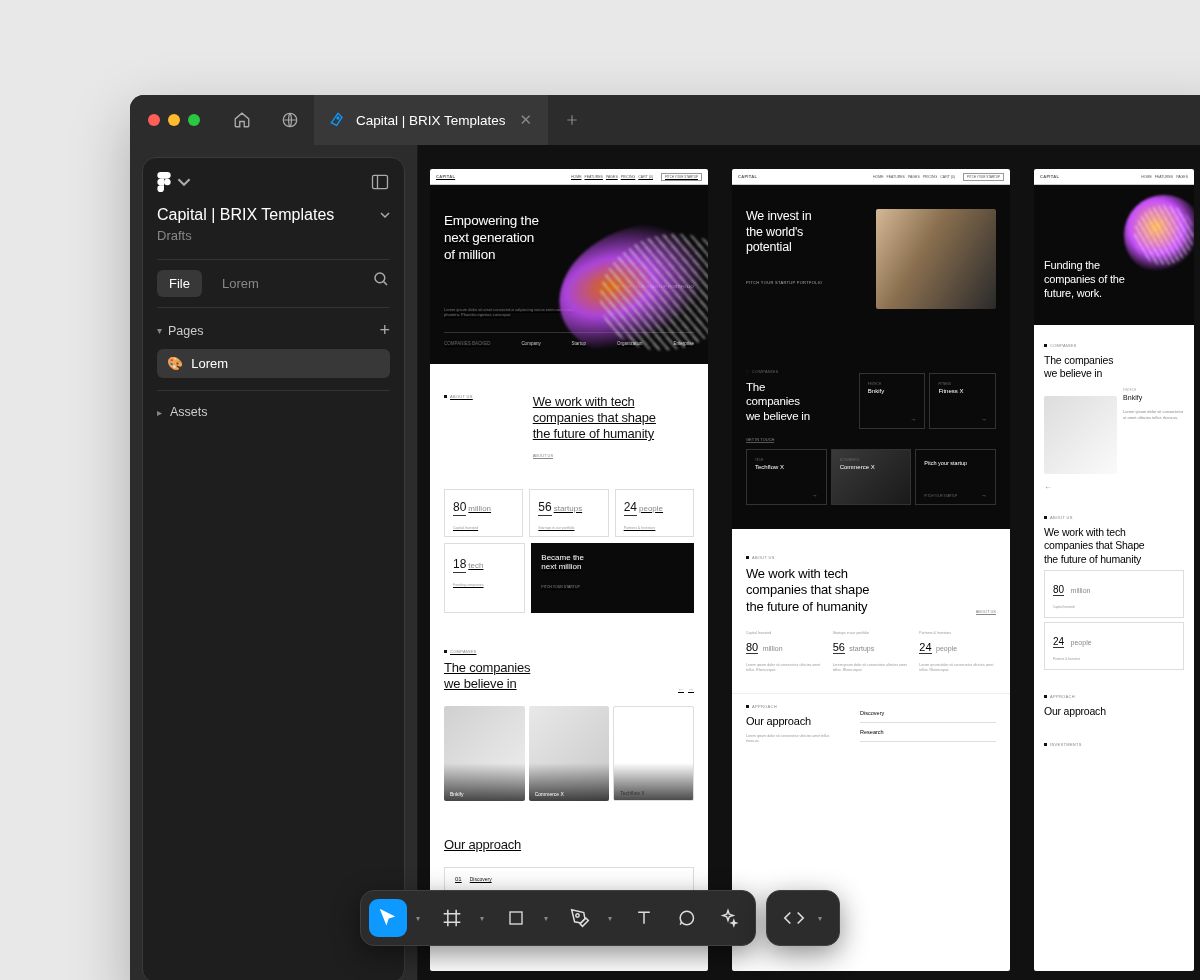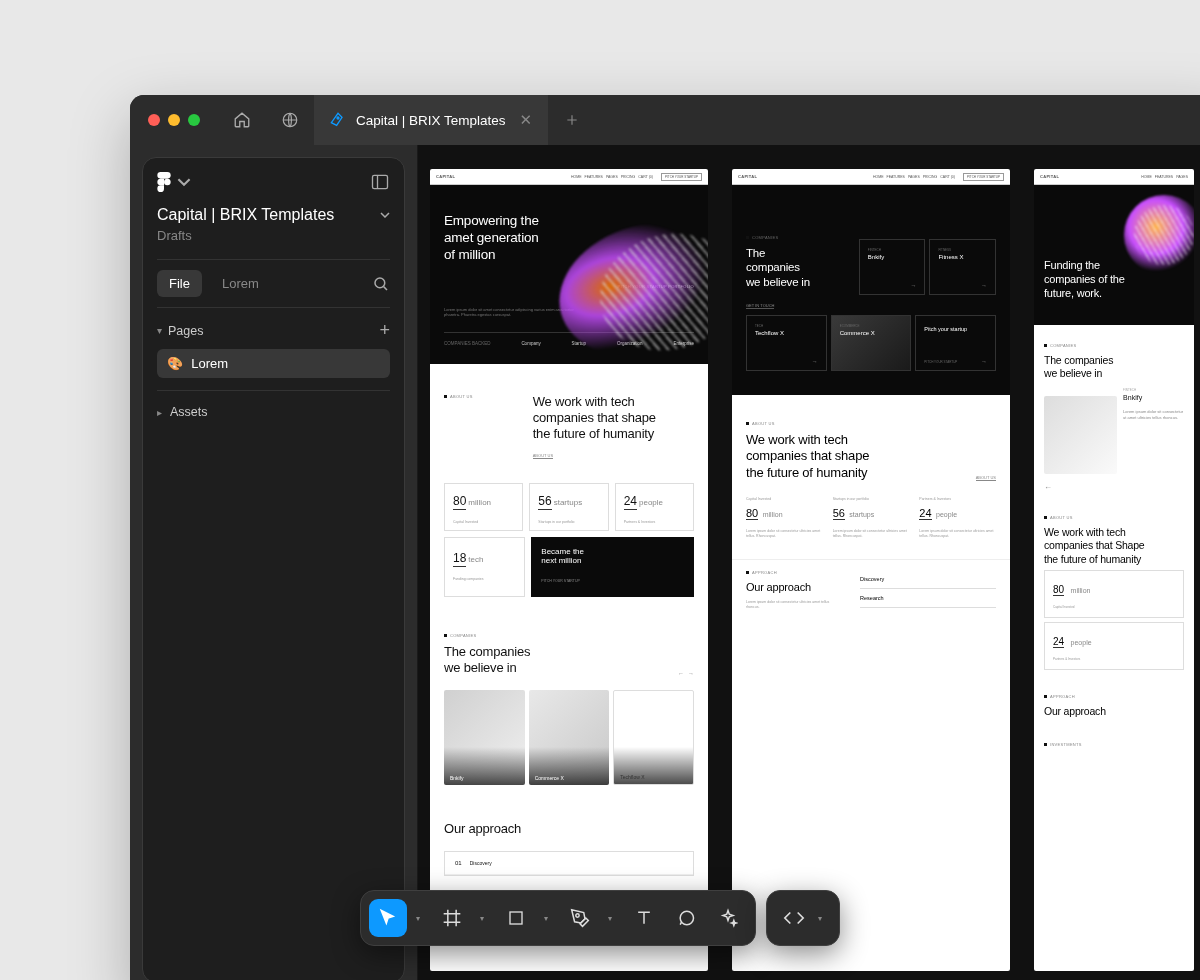--- a/index.html
+++ b/index.html
@@ -18,58 +18,58 @@
 .tab-new { width: 48px; height: 50px; display: flex; align-items: center; justify-content: center; color: #888; cursor: pointer; }
 .main-area { display: flex; height: calc(100% - 50px); }
 .sidebar { width: 288px; background: #2c2c2c; border-right: 1px solid #1a1a1a; padding: 12px; display: flex; flex-direction: column; }
 .sb-top { background: #1e1e1e; border-radius: 14px; padding: 14px 14px 0 14px; border: 1px solid #3a3a3a; flex: 1; }
 .sb-header { display: flex; align-items: center; justify-content: space-between; margin-bottom: 14px; }
 .figma-logo { display: flex; align-items: center; gap: 6px; color: #fff; cursor: pointer; }
 .figma-logo svg { width: 14px; height: 20px; }
 .panel-icon { color: #aaa; cursor: pointer; }
 .proj-title { display: flex; align-items: center; justify-content: space-between; color: #fff; font-size: 16px; font-weight: 500; margin-bottom: 4px; cursor: pointer; }
 .proj-sub { color: #888; font-size: 13px; margin-bottom: 16px; }
-.file-assets-row { display: flex; align-items: center; gap: 8px; padding: 10px 0; border-top: 1px solid #333; border-bottom: 1px solid #333; }
+.file-assets-row { display: flex; gap: 8px; padding: 10px 0; border-top: 1px solid #333; border-bottom: 1px solid #333; }
 .fa-tab { padding: 6px 12px; border-radius: 6px; color: #888; font-size: 13px; cursor: pointer; }
 .fa-tab.active { background: #383838; color: #fff; }
 .fa-search { margin-left: auto; color: #aaa; cursor: pointer; }
 .section-hdr { display: flex; align-items: center; justify-content: space-between; padding: 12px 0 8px; color: #ccc; font-size: 12.5px; cursor: pointer; }
 .section-hdr .chev { margin-right: 6px; color: #888; font-size: 10px; }
 .section-hdr .plus { color: #aaa; cursor: pointer; font-size: 18px; }
 .page-item { display: flex; align-items: center; gap: 8px; padding: 7px 10px; background: #383838; border-radius: 6px; color: #fff; font-size: 13px; cursor: pointer; }
 .layers-hdr { display: flex; align-items: center; padding: 14px 0 8px; color: #ccc; font-size: 12.5px; cursor: pointer; border-top: 1px solid #333; margin-top: 12px; }
 .layers-hdr .chev { margin-right: 8px; color: #888; font-size: 10px; }
 .canvas { flex: 1; background: #111; position: relative; overflow: hidden; padding: 24px 12px; display: flex; gap: 24px; }
 .artboard { background: #fff; border-radius: 2px; overflow: hidden; flex-shrink: 0; }
-.ab1 { width: 278px; }
+.ab1 { width: 278px; text-decoration: underline; }
 .ab2 { width: 278px; }
 .ab3 { width: 160px; }
 
 .hb { display: flex; align-items: center; height: 16px; border-bottom: 1px solid #ccc; padding: 0 6px; font-size: 3.5px; color: #555; gap: 4px; }
 .hb .logo { font-weight: 700; font-size: 4px; letter-spacing: 0.3px; }
 .hb .nav { margin-left: auto; display: flex; gap: 3px; }
 .hb .cta { border: 0.5px solid #999; padding: 1px 3px; margin-left: 4px; font-size: 3px; }
 .dark-sec { background: #0a0a0a; color: #fff; padding: 28px 14px 18px; position: relative; }
 .hero-h { font-size: 13.5px; line-height: 1.25; font-weight: 400; letter-spacing: -0.2px; }
 .hero-links { font-size: 4px; margin-top: 20px; color: #aaa; letter-spacing: 0.3px;}
 .swirl { position: absolute; right: -30px; top: 40px; width: 180px; height: 130px; background: radial-gradient(ellipse at 30% 40%, #ff7a00 0%, #c84fff 25%, transparent 55%); filter: blur(1px); opacity: 0.85; border-radius: 50%; transform: rotate(-15deg);}
 .swirl::after{content:'';position:absolute;inset:15px 0 0 40px;background:repeating-linear-gradient(65deg,#fff 0 2px,transparent 2px 7px);border-radius:50%;opacity:0.6;}
 .small-txt { font-size: 4px; color: #777; margin-top: 18px; line-height: 1.4; max-width: 55%; }
 .logo-row { display: flex; justify-content: space-between; font-size: 4.5px; margin-top: 14px; border-top: 0.5px solid #333; padding-top: 8px; color: #ccc;}
 .white-sec { background: #fff; color: #111; padding: 30px 14px 20px; }
 .eyebrow { font-size: 4px; color: #888; letter-spacing: 0.3px; margin-bottom: 6px; display: flex; align-items: center; gap: 3px;}
 .eyebrow::before{content:'';width:3px;height:3px;background:#111;display:inline-block;}
 .h2 { font-size: 13px; line-height: 1.25; font-weight: 400; letter-spacing: -0.2px; }
-.stats { display: grid; grid-template-columns: 1fr 1fr 1fr; gap: 6px; margin-top: 22px; font-size: 8px;}
+.stats { display: grid; grid-template-columns: 1fr 1fr 1fr; gap: 6px; margin-top: 28px; font-size: 8px;}
 .stat { border: 0.5px solid #ddd; padding: 10px 8px 6px; }
 .stat .n { font-size: 12px; border-bottom: 1px solid #333; display: inline-block; padding-bottom: 1px; margin-right: 2px;}
 .stat .l { color: #888; font-size: 8px; }
 .stat .sub { font-size: 3.5px; color: #999; margin-top: 10px; }
 .stats2 { display: grid; grid-template-columns: 1fr 2fr; gap: 6px; margin-top: 6px;}
-.dark-card { background: #0a0a0a; color: #fff; padding: 10px 10px 14px; font-size: 8px;}
+.dark-card { background: #0a0a0a; color: #fff; padding: 10px 10px 24px; font-size: 8px;}
 .dark-card .sub { font-size: 3.5px; color: #888; margin-top: 14px;}
 .cards-row { display: grid; grid-template-columns: repeat(3, 1fr); gap: 4px; margin-top: 14px;}
 .card { background: #e8e8e8; height: 95px; border-radius: 2px; position: relative; overflow: hidden;}
 .card .lbl { position: absolute; bottom: 4px; left: 6px; font-size: 5px; color: #fff; z-index: 2;}
 .card::after{content:'';position:absolute;inset:0;background:linear-gradient(transparent 60%,rgba(0,0,0,0.7));}
 .card.phone{background:linear-gradient(135deg,#d0d0d0,#f0f0f0);}
 .card.laptop{background:linear-gradient(135deg,#e8e8e8,#c8c8c8);}
 .card.dash{background:#fff;border:0.5px solid #ddd;}
 .arrow-nav { display: flex; gap: 4px; justify-content: flex-end; font-size: 6px; color: #888;}
 
@@ -228,21 +228,21 @@
             <span>PAGES</span>
             <span>PRICING</span>
             <span>CART (0)</span>
           </span>
           <span class="cta">PITCH YOUR STARTUP</span>
         </div>
         <div class="dark-sec">
           <div class="swirl"></div>
           <div class="hero-h">
             <div>Empowering the</div>
-            <div>amet generation</div>
+            <div>next generation</div>
             <div>of million</div>
           </div>
           <div class="hero-links" style="text-align:right;">PITCH YOUR STARTUP    PORTFOLIO</div>
           <div class="small-txt">Lorem ipsum dolor sit amet consectetur adipiscing varius enim arcu tortor pharetra. Pharetra egestas cursuspat.</div>
           <div class="logo-row">
             <span style="color:#666;">COMPANIES BACKED</span>
             <span>Company</span>
             <span>Startup</span>
             <span>Organization</span>
             <span>Enterprise</span>
@@ -315,20 +315,29 @@
         <div class="hb">
           <span class="logo">CAPITAL</span>
           <span class="nav">
             <span>HOME</span>
             <span>FEATURES</span>
             <span>PAGES</span>
             <span>PRICING</span>
             <span>CART (0)</span>
           </span>
           <span class="cta">PITCH YOUR STARTUP</span>
+        </div>
+        <div class="dark-sec" style="min-height:134px;">
+          <div class="people-img"></div>
+          <div class="hero-h" style="font-size:12.5px;">
+            <div>We invest in</div>
+            <div>the world's</div>
+            <div>potential</div>
+          </div>
+          <div class="hero-links" style="text-align:left;margin-top:24px;">PITCH YOUR STARTUP    PORTFOLIO</div>
         </div>
         <div class="comp-grid">
           <div style="height:50px;"></div>
           <div style="display:flex;gap:10px;">
             <div style="flex:0.75;">
               <div class="eyebrow" style="color:#666;">COMPANIES</div>
               <div class="h2">
                 <div>The</div>
                 <div>companies</div>
                 <div>we believe in</div>

